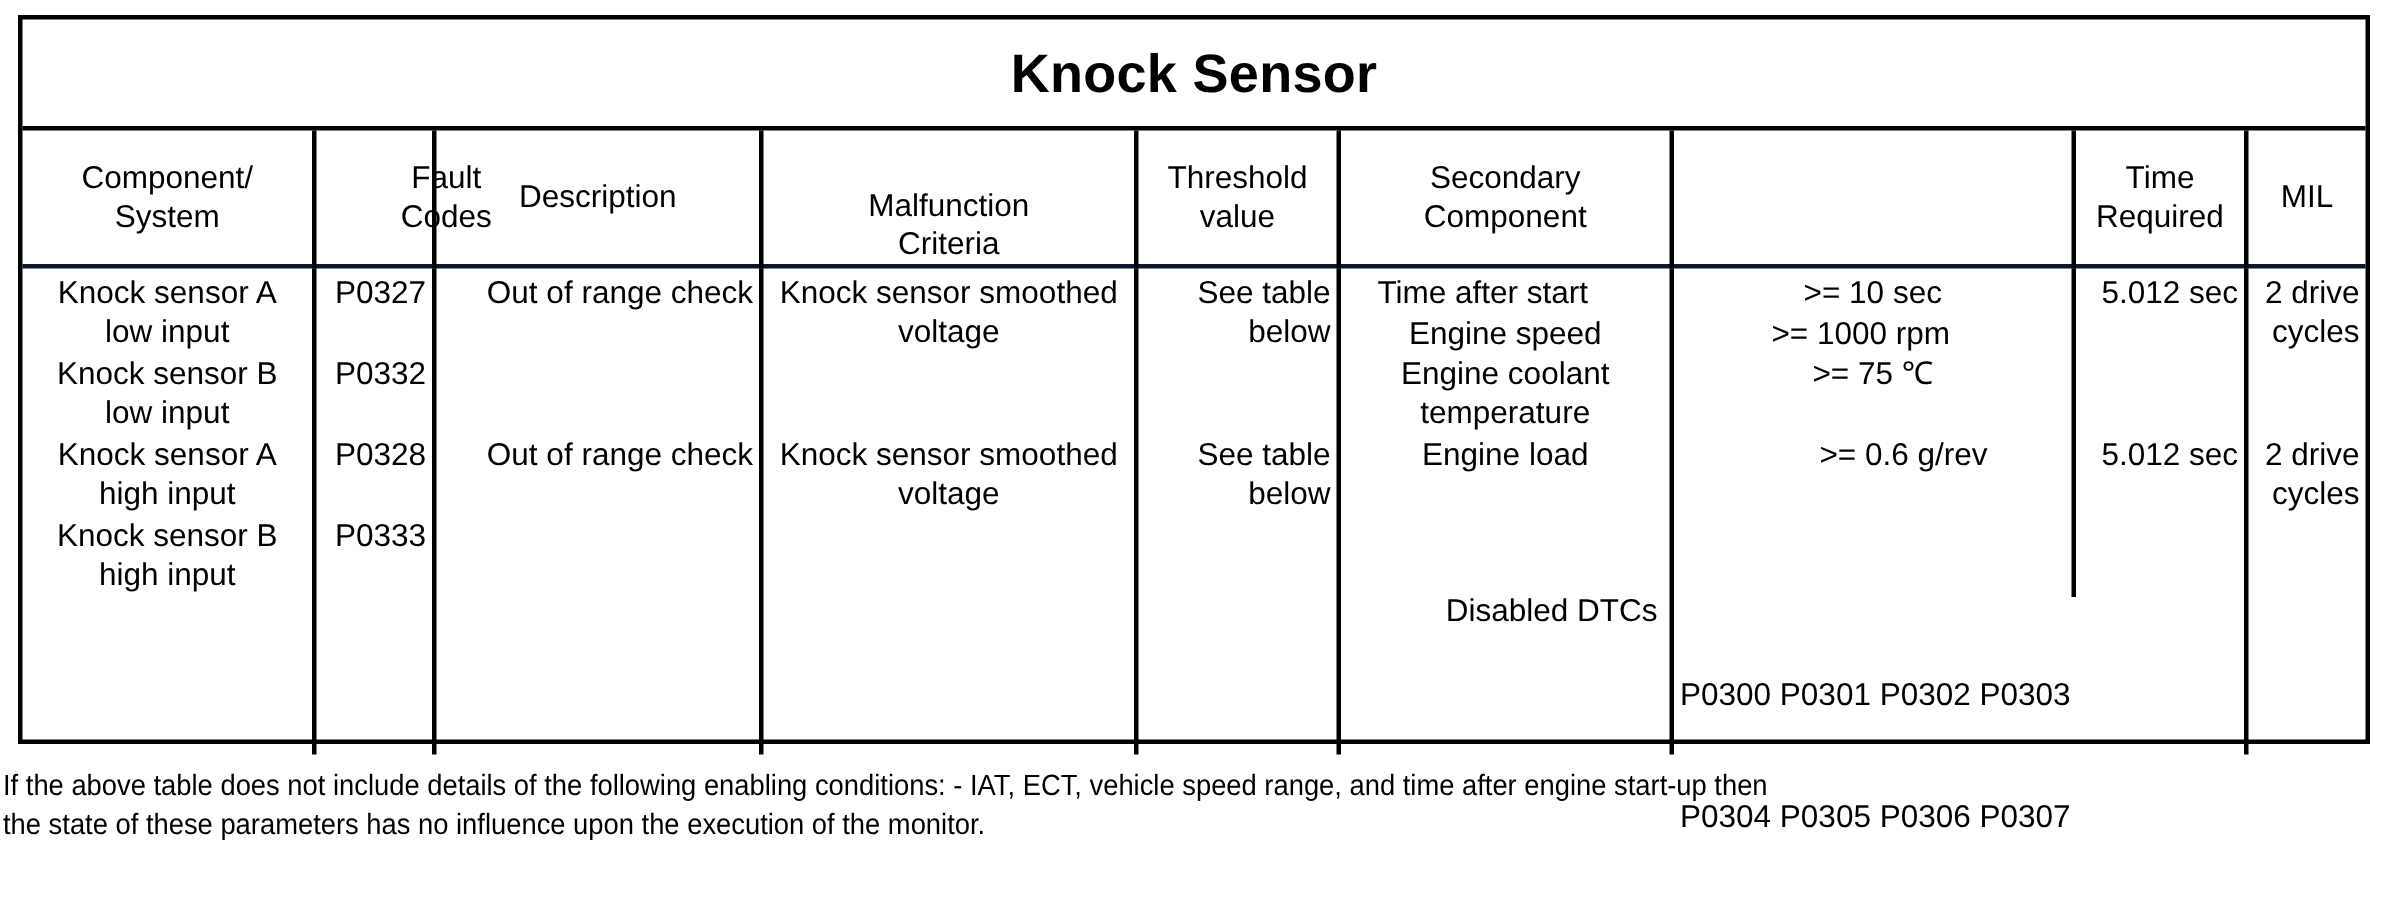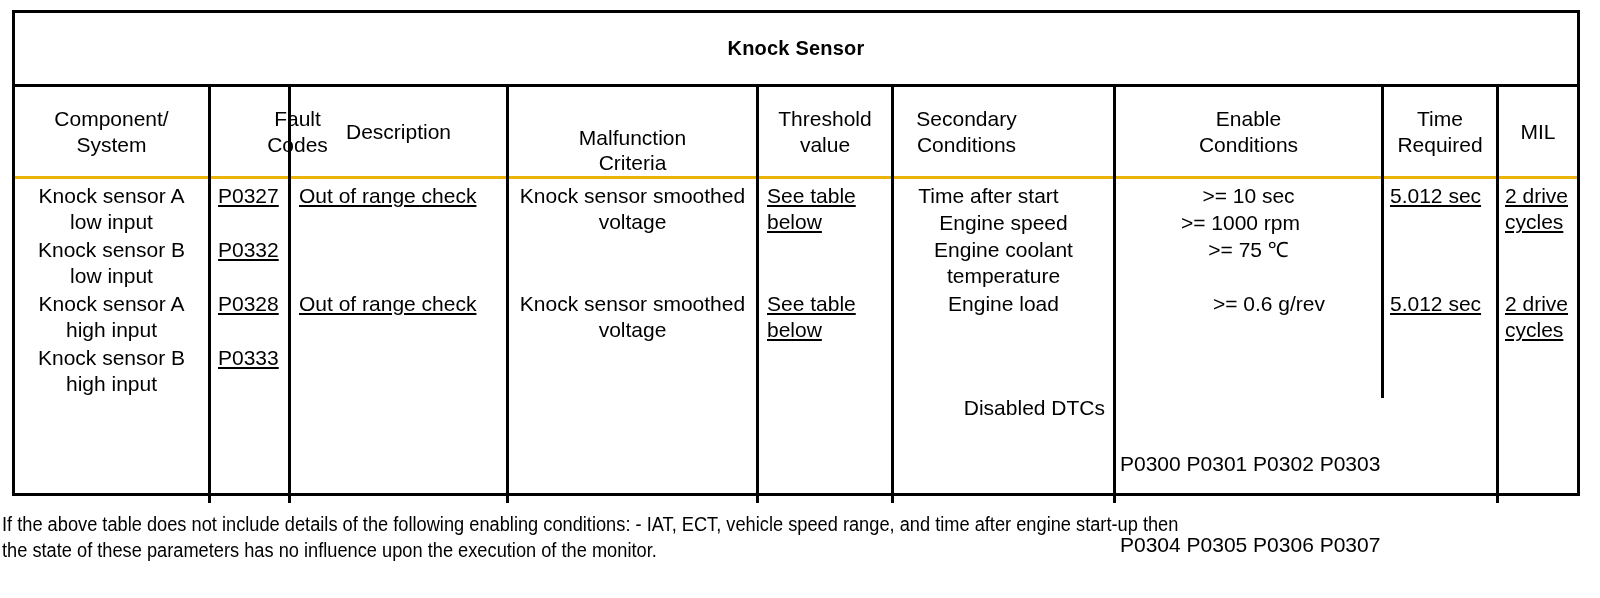--- a/index.html
+++ b/index.html
@@ -39,33 +39,33 @@
     top: 0;
     right: 0;
     height: 74px;
     border-bottom: 3px solid #000;
     box-sizing: border-box;
     display: flex;
     align-items: center;
     justify-content: center;
   }
   .title-text {
-    font-size: 20px;
+    font-size: 36px;
     font-weight: bold;
     letter-spacing: 0.2px;
   }
 
   
   .header-row {
     position: absolute;
     left: 0;
     top: 74px;
     right: 0;
     height: 92px;
-    border-bottom: 3px solid #eab308;
+    border-bottom: 3px solid #0f172a;
     box-sizing: border-box;
   }
   .hcell {
     position: absolute;
     top: 0;
     height: 100%;
     box-sizing: border-box;
     display: flex;
     align-items: center;
     justify-content: center;
@@ -97,21 +97,21 @@
   }
 
   .bcell {
     position: absolute;
     box-sizing: border-box;
     font-size: 21px;
     line-height: 1.26;
     padding: 0 4px;
   }
   .ctr { text-align: center; }
-  .lft { text-align: left; text-decoration: underline; }
+  .lft { text-align: right; }
   .rgt { text-align: right; }
 
   .dtc-list {
     position: absolute;
     font-size: 21px;
     line-height: 1.30;
     white-space: pre;
     text-align: left;
   }
 
@@ -174,34 +174,28 @@
       <div class="vline-h" style="left:741px;"></div>
 
       <div class="hcell" style="left:744px; width:132px;">
         <div>
           <div>Threshold</div>
           <div>value</div>
         </div>
       </div>
       <div class="vline-h" style="left:876px;"></div>
 
-      <div class="hcell" style="left:842px; width:219px;">
+      <div class="hcell" style="left:879px; width:219px;">
         <div>
           <div>Secondary</div>
-          <div>Conditions</div>
+          <div>Component</div>
         </div>
       </div>
       <div class="vline-h" style="left:1098px;"></div>
 
-      <div class="hcell" style="left:1101px; width:265px;">
-        <div>
-          <div>Enable</div>
-          <div>Conditions</div>
-        </div>
-      </div>
       <div class="vline-h" style="left:1366px;"></div>
 
       <div class="hcell" style="left:1369px; width:112px;">
         <div>
           <div>Time</div>
           <div>Required</div>
         </div>
       </div>
       <div class="vline-h" style="left:1481px;"></div>
 

